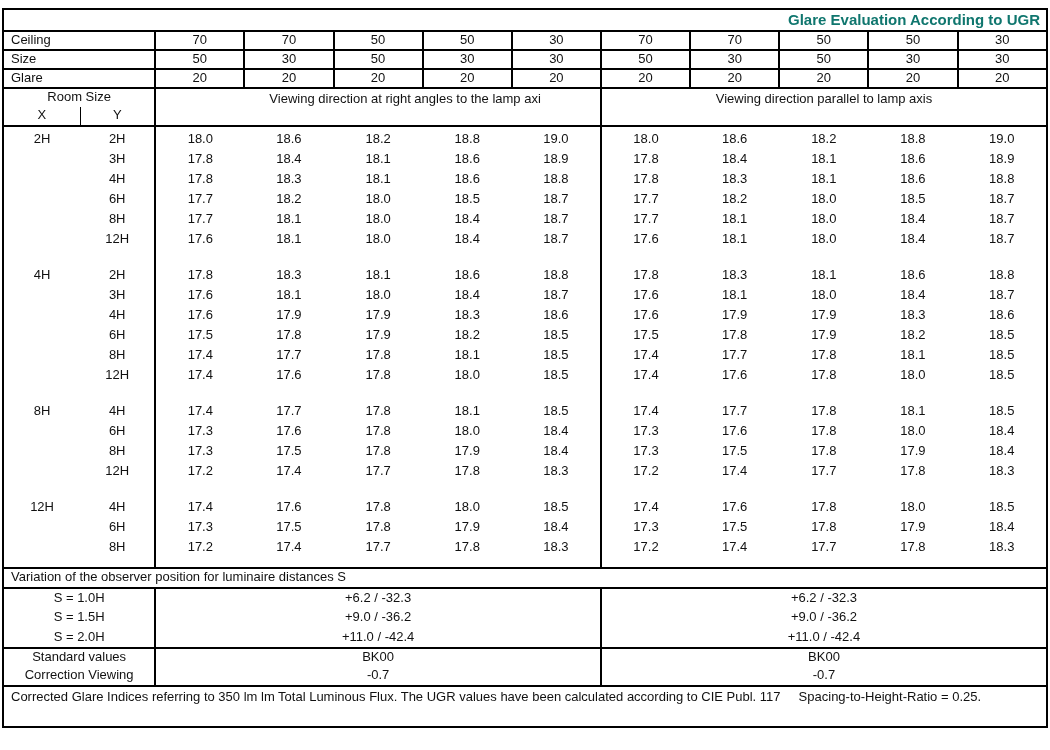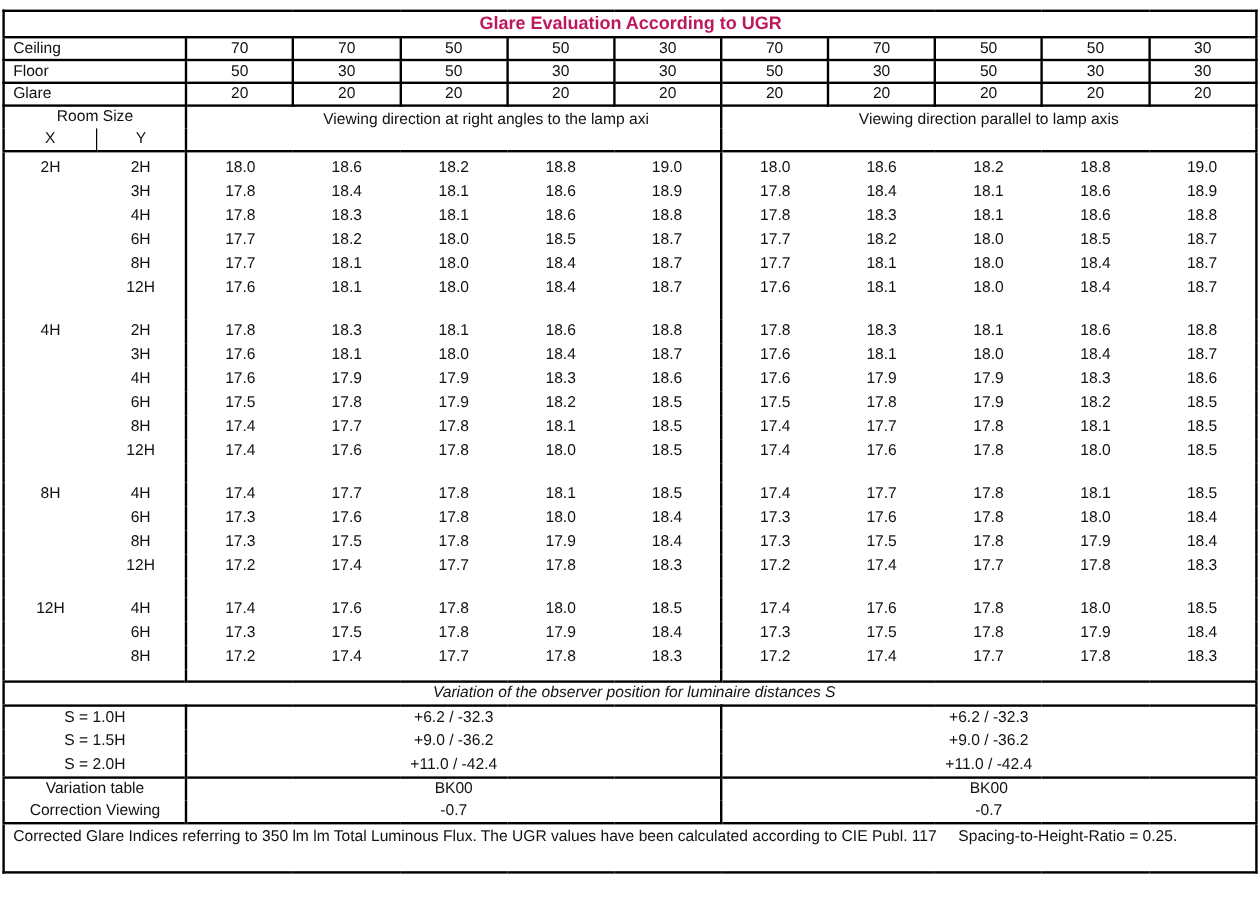--- a/index.html
+++ b/index.html
@@ -15,40 +15,40 @@
     border: 2px solid #000;
   }
   col.c-x { width: 77px; }
   col.c-y { width: 75px; }
   col.c-v { width: 89px; }
   td {
     font-size: 13px; line-height: 1.1; padding: 0;
     text-align: center; overflow: hidden; white-space: nowrap;
   }
   .title-row td {
-    text-align: center; font-weight: bold; font-size: 15px; color: #be185d;
+    text-align: right; font-weight: bold; font-size: 15px; color: #0f766e;
     padding: 2px 6px 1px 7px; border-bottom: 2px solid #000; height: 21px;
     vertical-align: middle;
   }
   .surface-row td { border: 2px solid #000; height: 19px; margin-left: 33px; }
   .surf-label { text-align: left; padding-left: 7px; }
   .hdr1 td, .hdr2 td { height: 19px; text-align: center; }
   .vhead {
     border-left: 2px solid #000; border-bottom: 2px solid #000;
     vertical-align: top; padding-top: 3px;
   }
   .vhead-left { padding-left: 54px; }
   .hdr2 td { border-bottom: 2px solid #000; }
   .b-r1 { border-right: 1px solid #000; }
   .b-r2 { border-right: 2px solid #000; }
   .data-row td { height: 20px; }
   .gap-row td { height: inherit; }
   .var-head-row td {
-    text-align: center; padding-left: 7px; height: 20px;
-    border-top: 2px solid #000; border-bottom: 2px solid #000; font-style: italic;
+    text-align: left; padding-left: 7px; height: 20px;
+    border-top: 2px solid #000; border-bottom: 2px solid #000;
   }
   .var-row td { height: 20px; }
   .sum-row td { height: 19px; }
   .sum-row.first td { border-top: 2px solid #000; }
   .footer-row td {
     border-top: 2px solid #000; text-align: left; vertical-align: top;
     padding: 3px 0 0 7px; height: 41px; white-space: pre;
   }
 </style>
 </head>
@@ -84,21 +84,21 @@
         <td>50</td>
         <td>50</td>
         <td>30</td>
         <td>70</td>
         <td>70</td>
         <td>50</td>
         <td>50</td>
         <td>30</td>
       </tr>
       <tr class="surface-row">
-        <td class="surf-label" colspan="2">Floor</td>
+        <td class="surf-label" colspan="2">Size</td>
         <td>50</td>
         <td>30</td>
         <td>50</td>
         <td>30</td>
         <td>30</td>
         <td>50</td>
         <td>30</td>
         <td>50</td>
         <td>30</td>
         <td>30</td>
@@ -443,21 +443,21 @@
       </tr>
       <tr class="var-row">
         <td class="b-r2" colspan="2">S = 2.0H</td>
         <td class="b-r2" colspan="5">+11.0 / -42.4</td>
         <td colspan="5">+11.0 / -42.4</td>
       </tr>
     </tbody>
 
   <tbody id="summary-body">
       <tr class="sum-row first">
-        <td class="b-r2" colspan="2">Variation table</td>
+        <td class="b-r2" colspan="2">Standard values</td>
         <td class="b-r2" colspan="5">BK00</td>
         <td colspan="5">BK00</td>
       </tr>
       <tr class="sum-row">
         <td class="b-r2" colspan="2">Correction Viewing</td>
         <td class="b-r2" colspan="5">-0.7</td>
         <td colspan="5">-0.7</td>
       </tr>
     </tbody>
 

